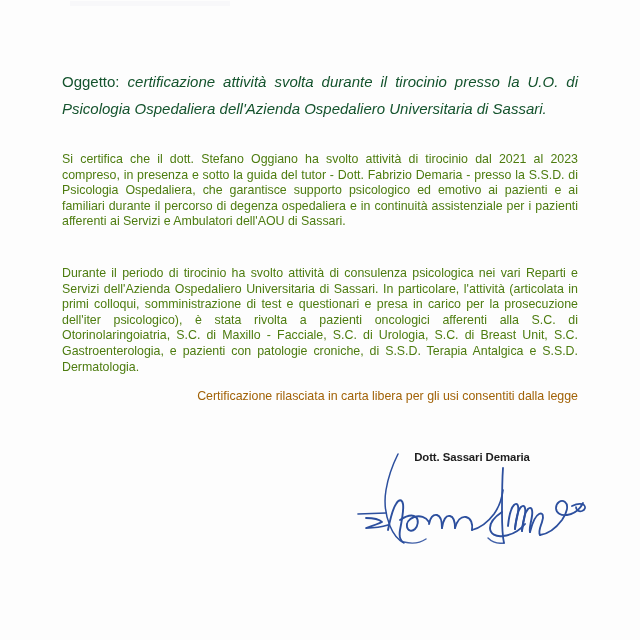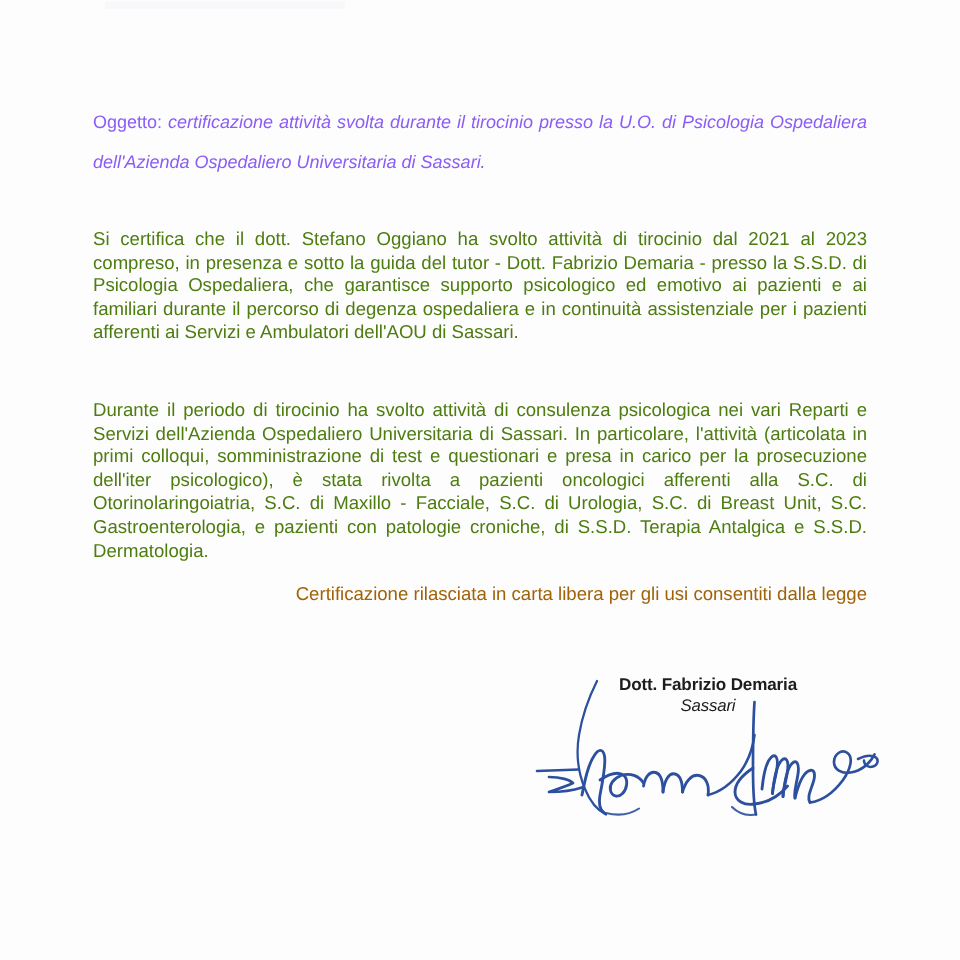--- a/index.html
+++ b/index.html
@@ -39,23 +39,23 @@
     left: 62px;
     top: 0;
     width: 516px;
   }
 
   .subject-block {
     position: absolute;
     left: 0;
     top: 68px;
     width: 516px;
-    font-size: 12px;
+    font-size: 15px;
     line-height: 27px;
-    color: #8b5cf6;
+    color: #14532d;
     text-align: justify;
     text-justify: inter-word;
   }
   .subject-label {
     font-style: normal;
   }
   .subject-text {
     font-style: italic;
   }
 
@@ -143,22 +143,21 @@
 
     <div class="para para-2">Durante il periodo di tirocinio ha svolto attività di consulenza psicologica nei vari Reparti e Servizi dell'Azienda Ospedaliero Universitaria di Sassari. In particolare, l'attività (articolata in primi colloqui, somministrazione di test e questionari e presa in carico per la prosecuzione dell'iter psicologico), è stata rivolta a  pazienti oncologici afferenti alla S.C. di Otorinolaringoiatria, S.C. di Maxillo - Facciale, S.C. di Urologia, S.C. di Breast Unit, S.C. Gastroenterologia, e pazienti con patologie croniche, di S.S.D. Terapia Antalgica e S.S.D. Dermatologia.</div>
 
     <div class="closing-line">Certificazione rilasciata in carta libera per gli usi consentiti dalla legge</div>
 
   </div>
 
   <div class="signature-block">
 
     <div class="sig-text">
-      <div class="sig-name">Dott. Fabrizio Demaria</div>
-      <div class="sig-city">Sassari</div>
+      <div class="sig-name">Dott. Sassari Demaria</div>
     </div>
 
     <svg class="sig-ink" viewBox="0 0 240 96">
       <g fill="none" stroke="#2c4f9e" stroke-width="1.9" stroke-linecap="round" stroke-linejoin="round">
 
         <path d="M46 6 C 40 18, 36 30, 34 42 C 32 54, 33 66, 38 78 C 42 88, 48 93, 52 95" stroke-width="1.5"></path>
 
         <path d="M6 66 L 34 65" stroke-width="1.7"></path>
 
         <path d="M14 70 C 22 70, 28 72, 30 74 C 26 76, 20 78, 14 80 C 22 80, 30 79, 36 77" stroke-width="1.8"></path>

